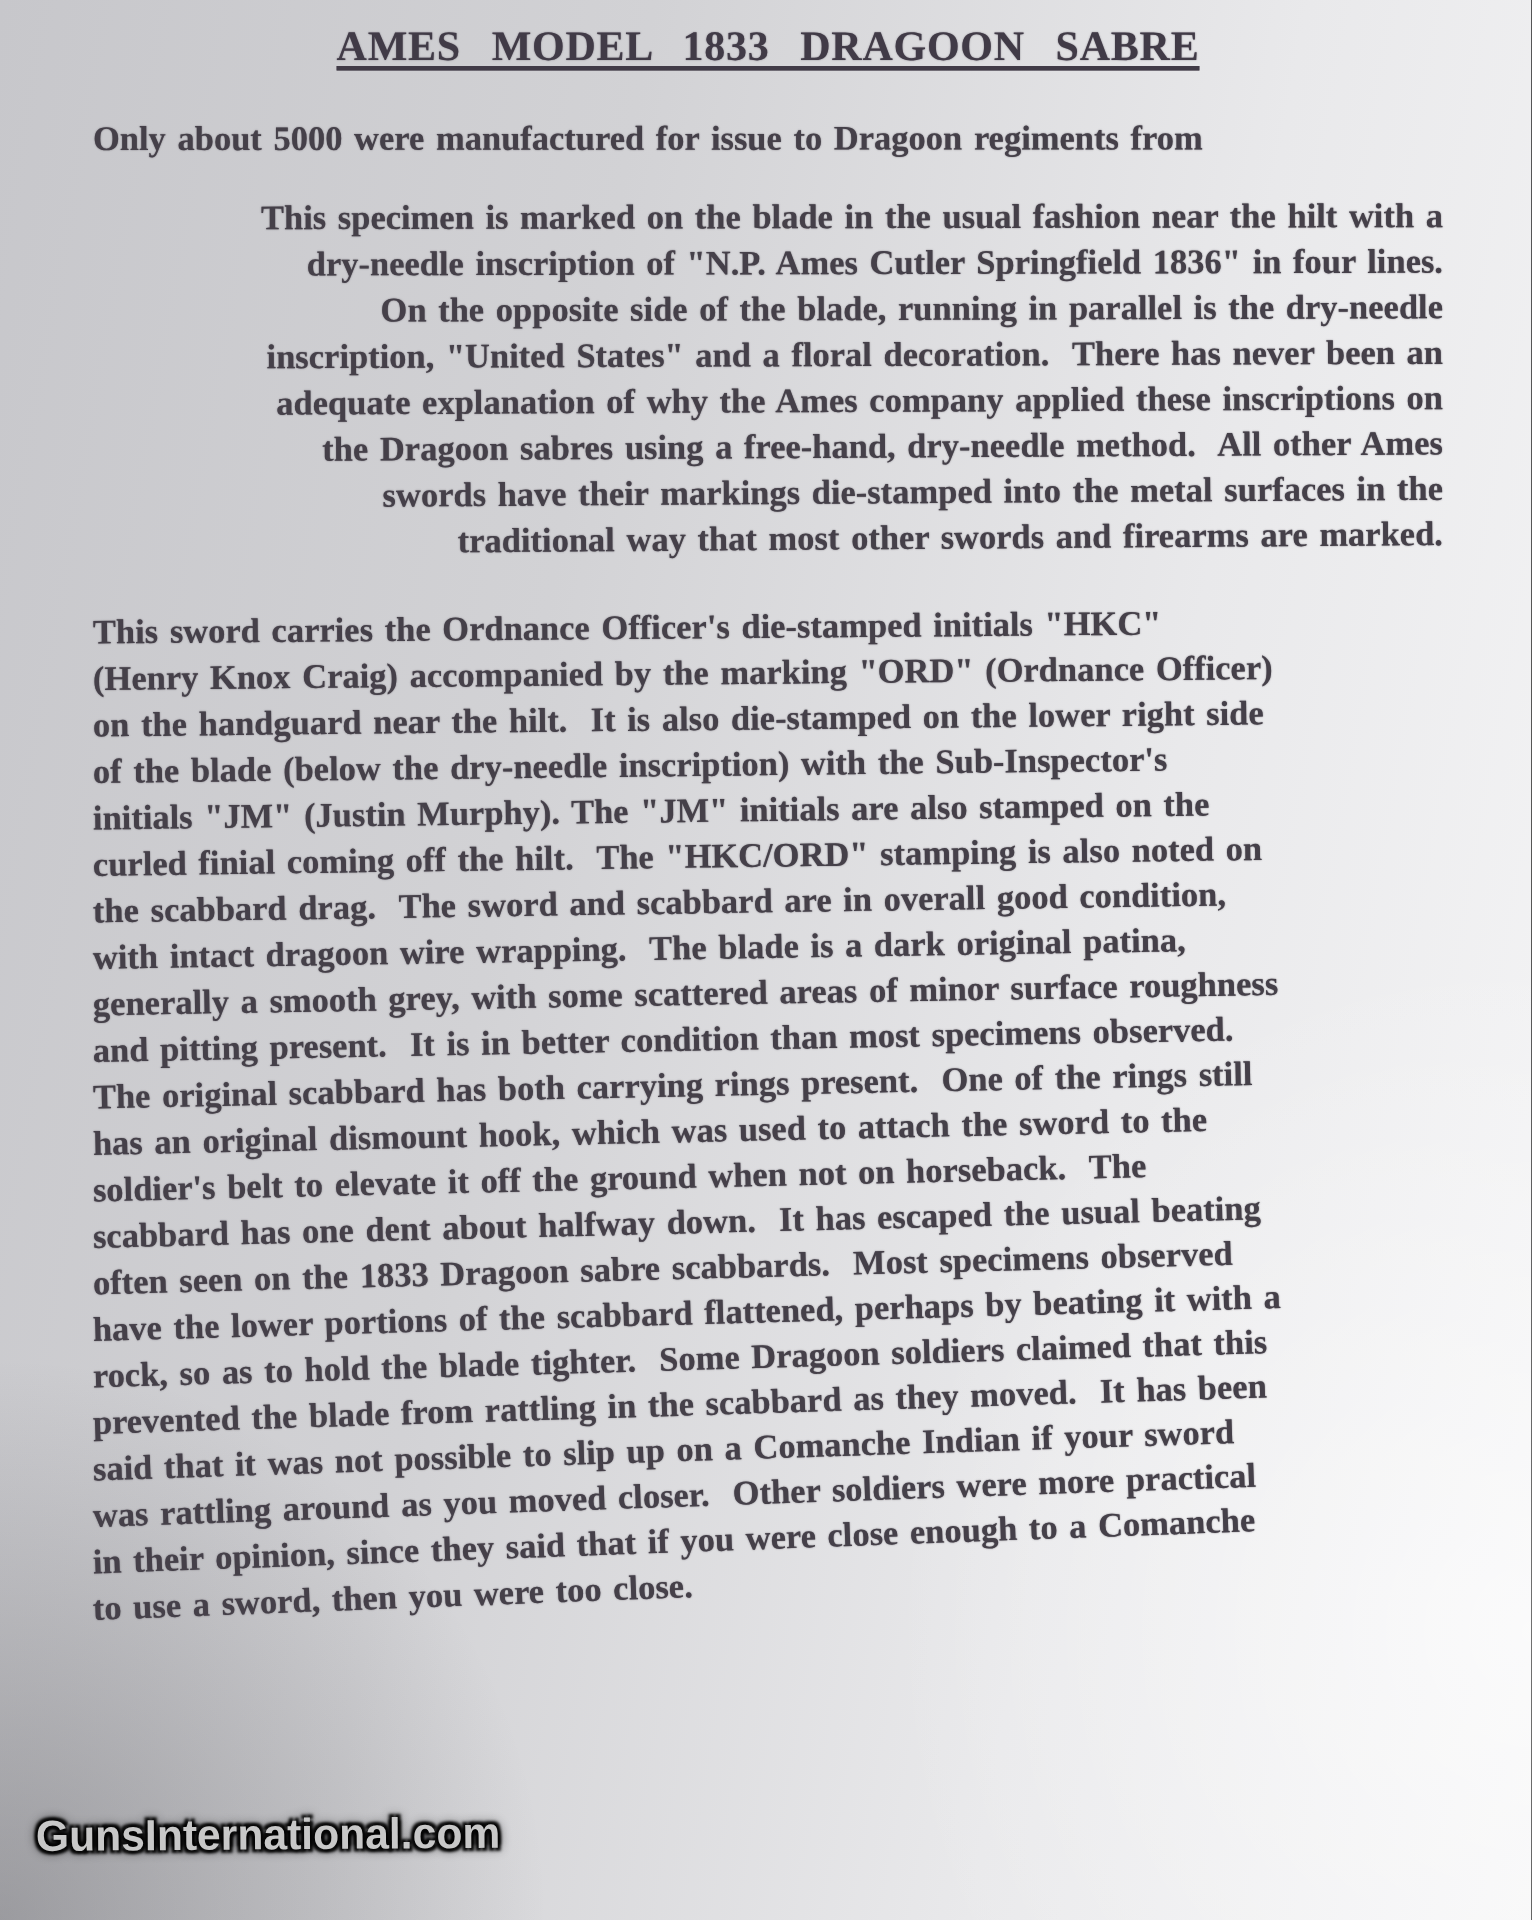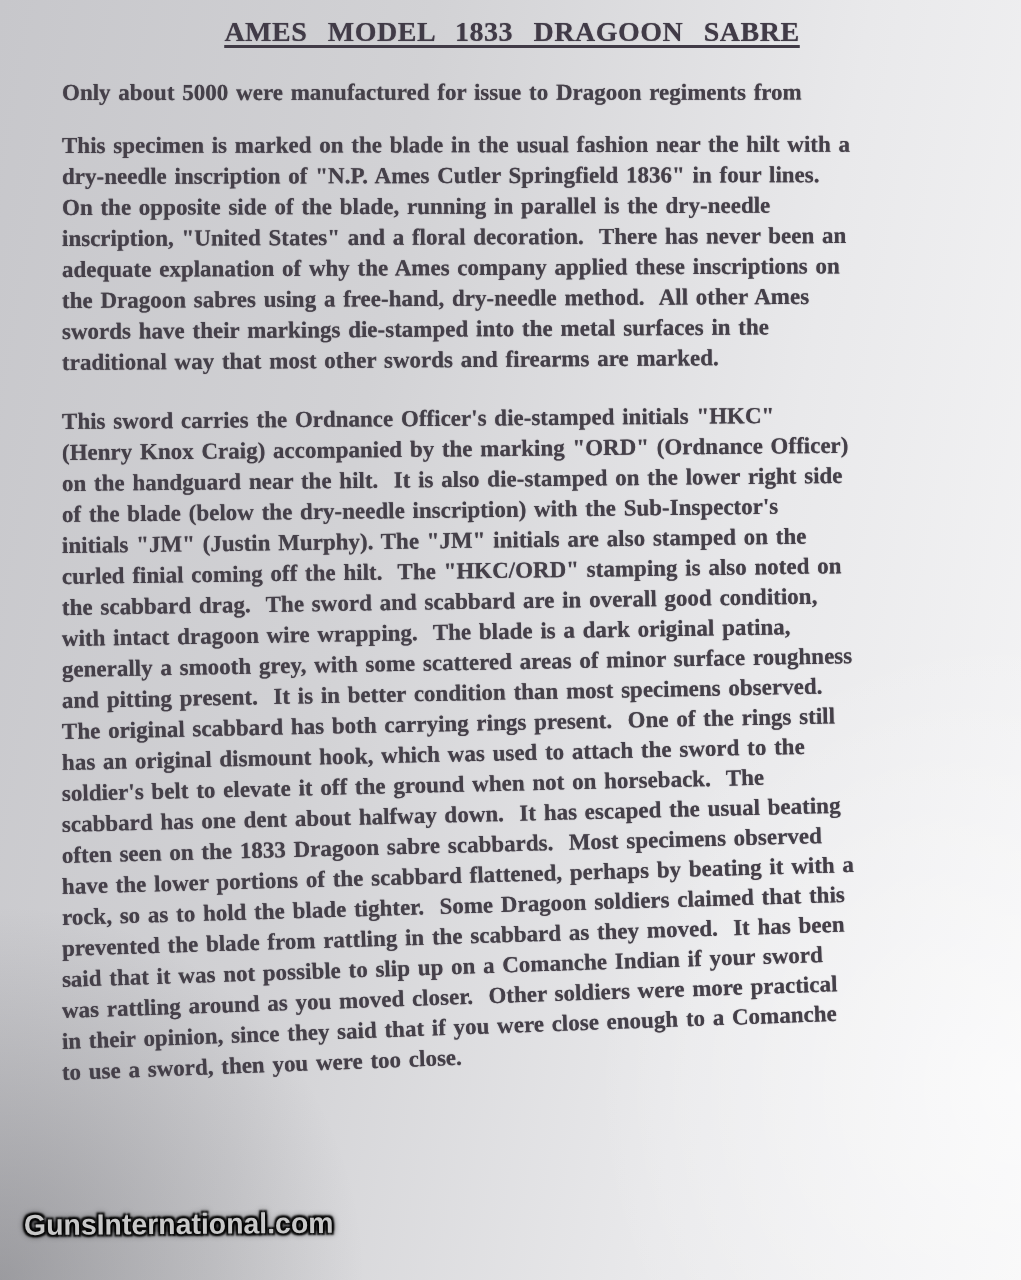--- a/index.html
+++ b/index.html
@@ -23,21 +23,21 @@
     letter-spacing:0.5px;
     word-spacing:13px;
     text-decoration:underline;
     text-decoration-thickness:3px;
     text-underline-offset:4px;
     color:#413b47;
     text-shadow:0 0 1px rgba(65,59,71,0.7);
   }
   .para{margin:0;}
   .p1{margin-top:30px;}
-  .p2{margin-top:22px;}
+  .p2{margin-top:22px;text-align:right;}
   .p3{margin-top:28px;}
   .line{
     white-space:pre;
     font-weight:bold;
     font-size:23px;
     line-height:31px;
     word-spacing:2px;
     transform-origin:0 60%;
     text-shadow:0 0 1px rgba(69,64,73,0.8);
   }

